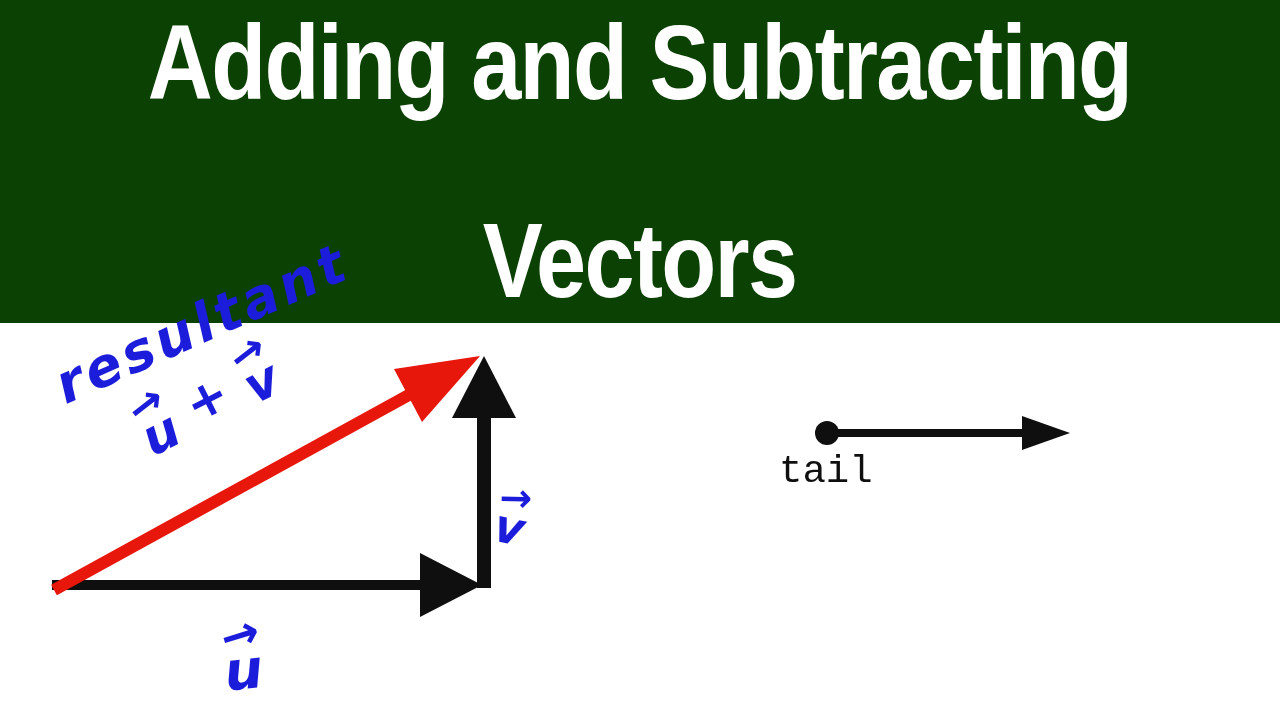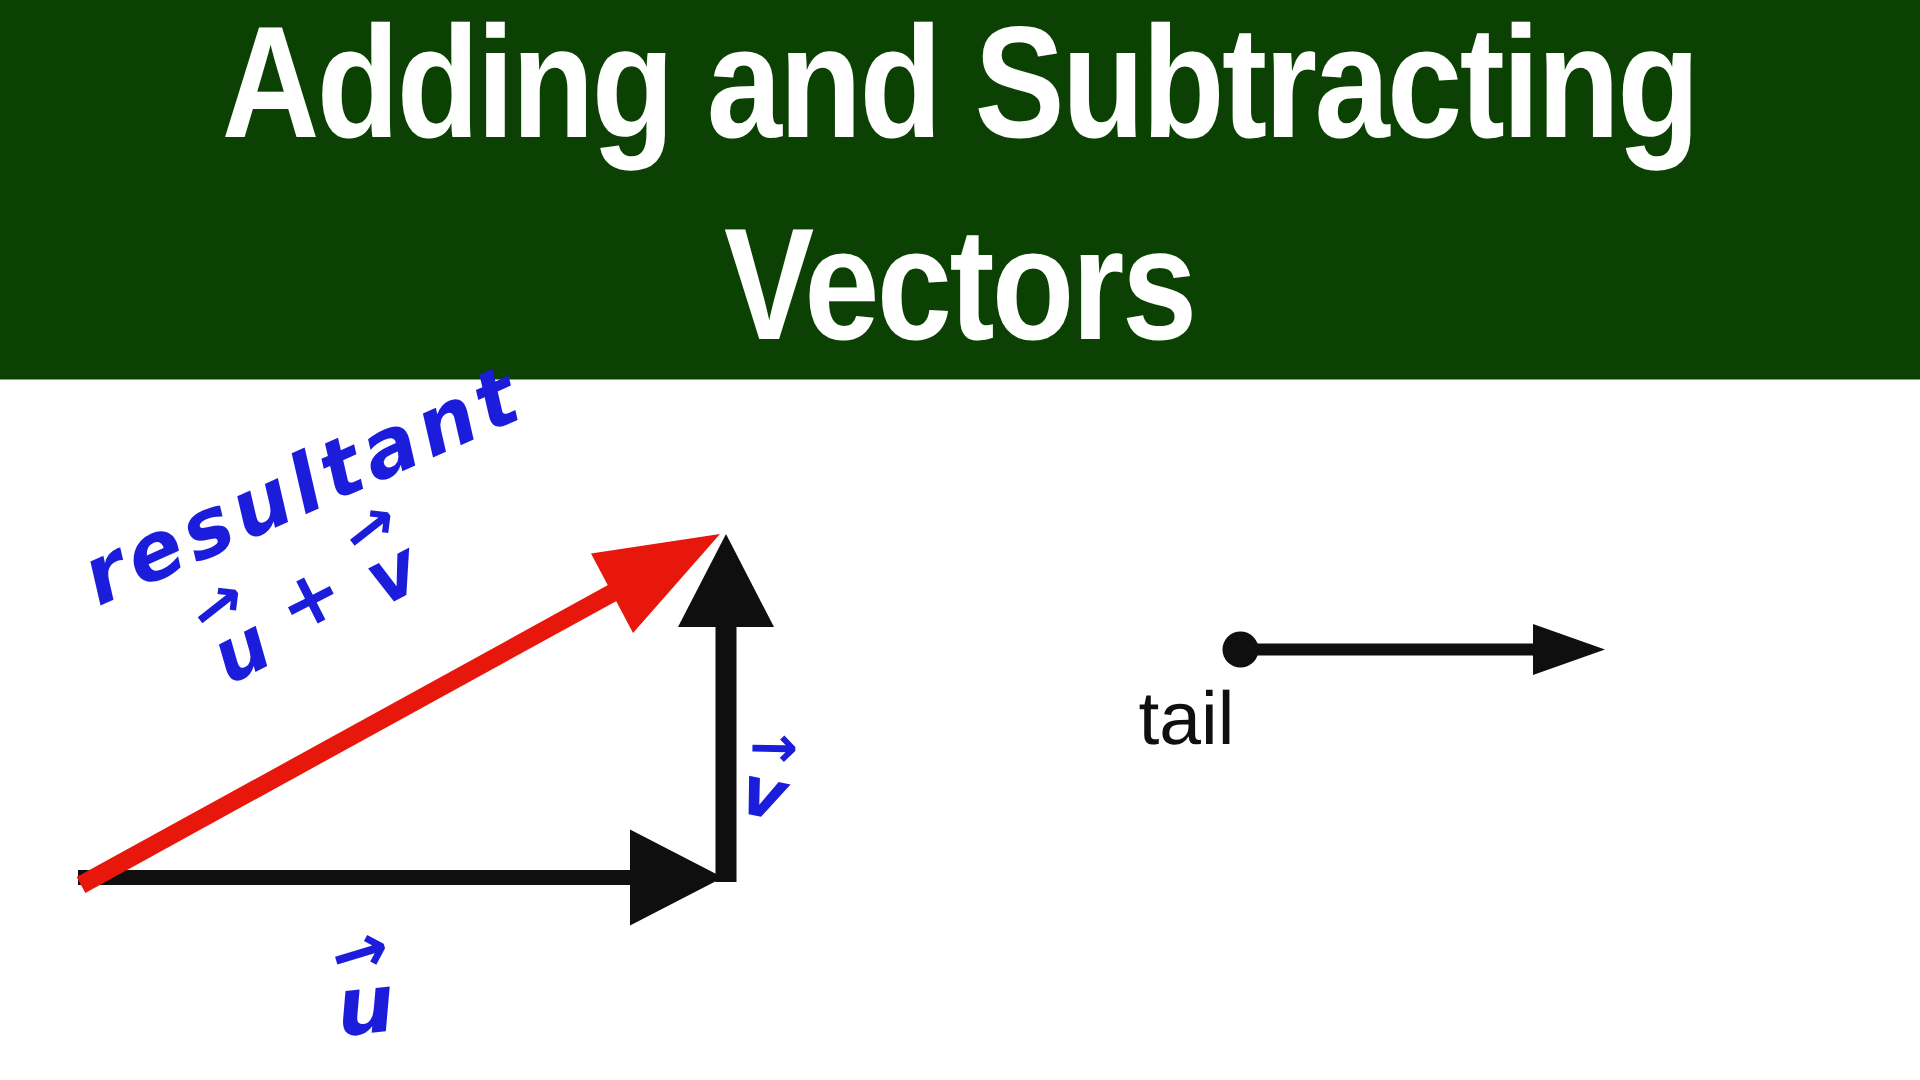--- a/index.html
+++ b/index.html
@@ -5,23 +5,23 @@
   html, body { margin: 0; padding: 0; }
   body {
     width: 1280px; height: 720px; overflow: hidden;
     background: #ffffff;
     font-family: "Liberation Sans", sans-serif;
   }
   .stage { position: relative; width: 1280px; height: 720px; }
 
   
   .banner {
-    position: absolute; left: 0; top: 0; width: 1280px; height: 253px;
+    position: absolute; left: 0; top: 0; width: 1280px; height: 323px;
     background: #0c4104;
-    display: flex; flex-direction: column; justify-content: flex-end; align-items: center;
+    display: flex; flex-direction: column; justify-content: space-between; align-items: center;
     gap: 10px;
   }
   .banner .title-line {
     color: #ffffff;
     font-weight: bold;
     font-size: 106px;
     line-height: 1.18;
     letter-spacing: -2px;
     white-space: nowrap;
     transform: scaleX(0.85);
@@ -71,22 +71,23 @@
   .vec .arr {
     font-style: normal;
     font-size: 0.85em; line-height: 0.55;
     transform: rotate(-11deg);
     margin-bottom: -0.04em;
   }
 
   
   .print-label {
     color: #0f0f0f;
-    font-size: 50px;
-    font-family: Liberation Sans, sans-serif;
+    font-size: 39px;
+    font-family: Liberation Mono, monospace;
+    margin-left: 20px;
   }
   .tail-label { left: 759px; top: 450px; }
   .head-label { left: 1046px; top: 447px; }
 </style>
 </head>
 <body>
 
 <div class="stage">
 
   <div class="banner">

